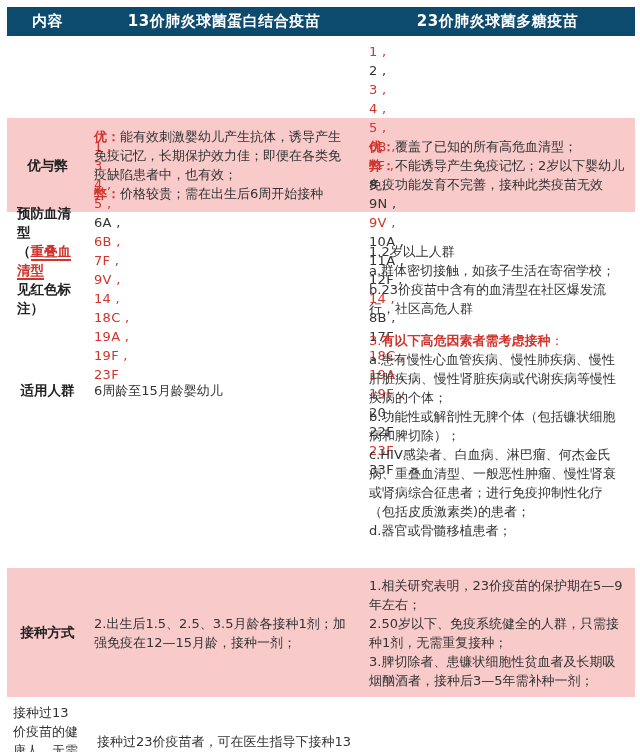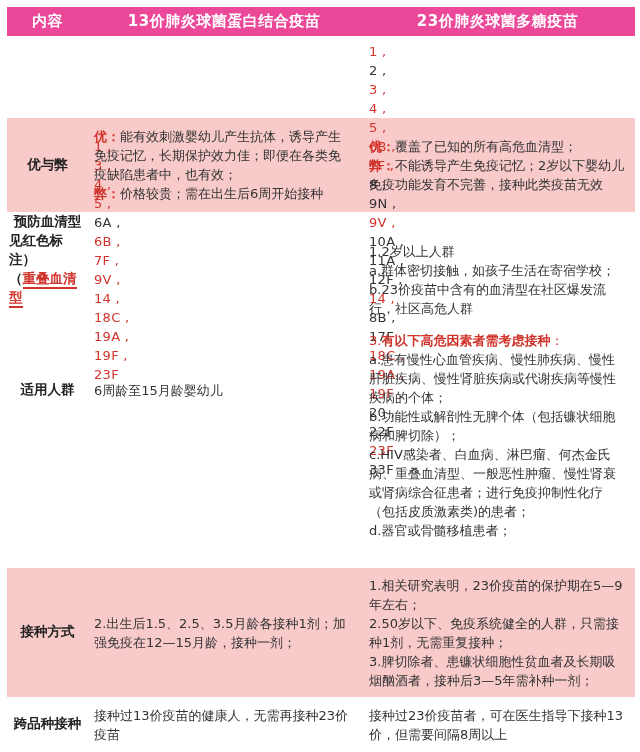--- a/index.html
+++ b/index.html
@@ -10,38 +10,37 @@
     -webkit-font-smoothing:antialiased;
   }
   .table{
     position:absolute;left:7px;top:7px;width:628px;
   }
   .row{
     display:grid;
     grid-template-columns:81px 272px 1fr;
   }
   .row.header-row{
-    background:#ec4899;color:#ffffff;height:29px;
+    background:#0c4a6e;color:#ffffff;height:29px;
   }
   .header-cell{
     display:flex;align-items:center;justify-content:center;
     font-weight:bold;font-size:15px;letter-spacing:.5px;
   }
   .row.white{background:#ffffff;}
   .row.pink{background:#F8CACA;}
   .r-serotype{height:82px;}
   .r-proscons{height:94px;}
   .r-audience{height:356px;}
   .r-schedule{height:129px;}
   .r-cross{height:55px;}
   .label-cell{
     display:flex;flex-direction:column;align-items:center;justify-content:center;
     font-weight:bold;font-size:13.5px;color:#222;text-align:center;line-height:19px;
-    padding:0 2px;
-    font-family:Liberation Mono, monospace;
+    padding:0 10px;
   }
   .cell{
     font-size:13px;line-height:19px;color:#333;
     padding:6px 10px 6px 6px;
     display:flex;flex-direction:column;justify-content:center;
   }
   .cell.c3{padding-left:9px;padding-right:7px;}
   .cell.top{justify-content:flex-start;padding-top:30px;}
   .para{margin:0;}
   .para.gap{margin-top:13px;}
@@ -58,22 +57,22 @@
 
   <div class="row header-row">
     <div class="header-cell">内容</div>
     <div class="header-cell">13价肺炎球菌蛋白结合疫苗</div>
     <div class="header-cell">23价肺炎球菌多糖疫苗</div>
   </div>
 
   <div class="row white r-serotype">
     <div class="label-cell label-lines">
         <div class="para"><span class="bold">预防血清型</span></div>
+        <div class="para"><span class="bold">（</span><span class="red bold underline">重叠血清型</span></div>
         <div class="para"><span>见红色标注）</span></div>
-        <div class="para"><span class="bold">（</span><span class="red bold underline">重叠血清型</span></div>
       </div>
     <div class="cell sero">
         <span class="red">1 , </span>
         <span class="red">3 , </span>
         <span class="red">4 , </span>
         <span class="red">5 , </span>
         <span>6A , </span>
         <span class="red">6B , </span>
         <span class="red">7F , </span>
         <span class="red">9V , </span>
@@ -145,21 +144,20 @@
         <div class="para"><span>2.出生后1.5、2.5、3.5月龄各接种1剂；加强免疫在12—15月龄，接种一剂；</span></div>
       </div>
     <div class="cell c3">
         <div class="para"><span>1.相关研究表明，23价疫苗的保护期在5—9年左右；</span></div>
         <div class="para"><span>2.50岁以下、免疫系统健全的人群，只需接种1剂，无需重复接种；</span></div>
         <div class="para"><span>3.脾切除者、患镰状细胞性贫血者及长期吸烟酗酒者，接种后3—5年需补种一剂；</span></div>
       </div>
   </div>
 
   <div class="row white r-cross">
-    <div class="label-cell">跨品种接种</div>
     <div class="cell">
         <div class="para"><span>接种过13价疫苗的健康人，无需再接种23价疫苗</span></div>
       </div>
     <div class="cell c3">
         <div class="para"><span>接种过23价疫苗者，可在医生指导下接种13价，但需要间隔8周以上</span></div>
       </div>
   </div>
 
 </div>
 

